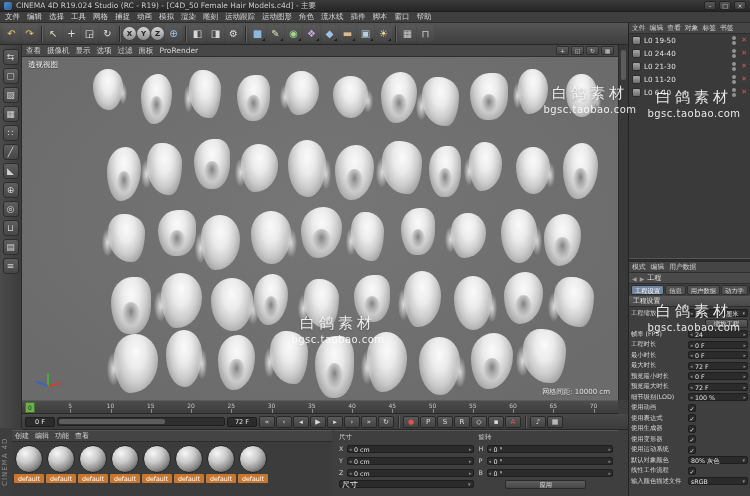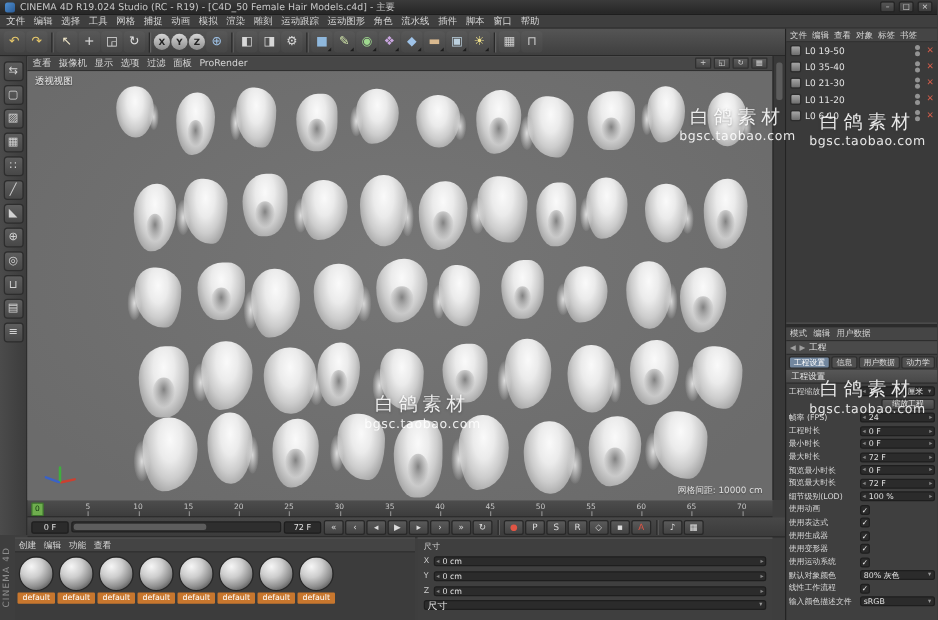--- a/index.html
+++ b/index.html
@@ -336,21 +336,21 @@
           <span class="om-icon"></span>
           <span>L0 19-50</span>
           <span class="om-dots">
             <span class="om-dot"></span>
             <span class="om-dot"></span>
           </span>
           <span class="om-tag">✕</span>
         </div>
         <div class="om-row">
           <span class="om-icon"></span>
-          <span>L0 35-40</span>
+          <span>L0 24-40</span>
           <span class="om-dots">
             <span class="om-dot"></span>
             <span class="om-dot"></span>
           </span>
           <span class="om-tag">✕</span>
         </div>
         <div class="om-row">
           <span class="om-icon"></span>
           <span>L0 21-30</span>
           <span class="om-dots">
@@ -636,20 +636,38 @@
           <span class="axis-label">Z</span>
           <span class="field spin">0 cm</span>
         </div>
         <div class="coord-footer">
           <span class="select">
             <span class="sel-text">尺寸</span>
             <span class="sel-arrow">▾</span>
           </span>
         </div>
       </div>
+      <div class="coord-group">
+        <div class="coord-title">旋转</div>
+        <div class="coord-row">
+          <span class="axis-label">H</span>
+          <span class="field spin">0 °</span>
+        </div>
+        <div class="coord-row">
+          <span class="axis-label">P</span>
+          <span class="field spin">0 °</span>
+        </div>
+        <div class="coord-row">
+          <span class="axis-label">B</span>
+          <span class="field spin">0 °</span>
+        </div>
+        <div class="coord-footer">
+          <span class="am-button">应用</span>
+        </div>
+      </div>
     </div>
 
   <div class="watermark" style="left:536px;top:84px;width:108px;">
     <div class="wm1">白鸽素材</div>
     <div class="wm2">bgsc.taobao.com</div>
   </div>
   <div class="watermark" style="left:642px;top:88px;width:104px;">
     <div class="wm1">白鸽素材</div>
     <div class="wm2">bgsc.taobao.com</div>
   </div>

